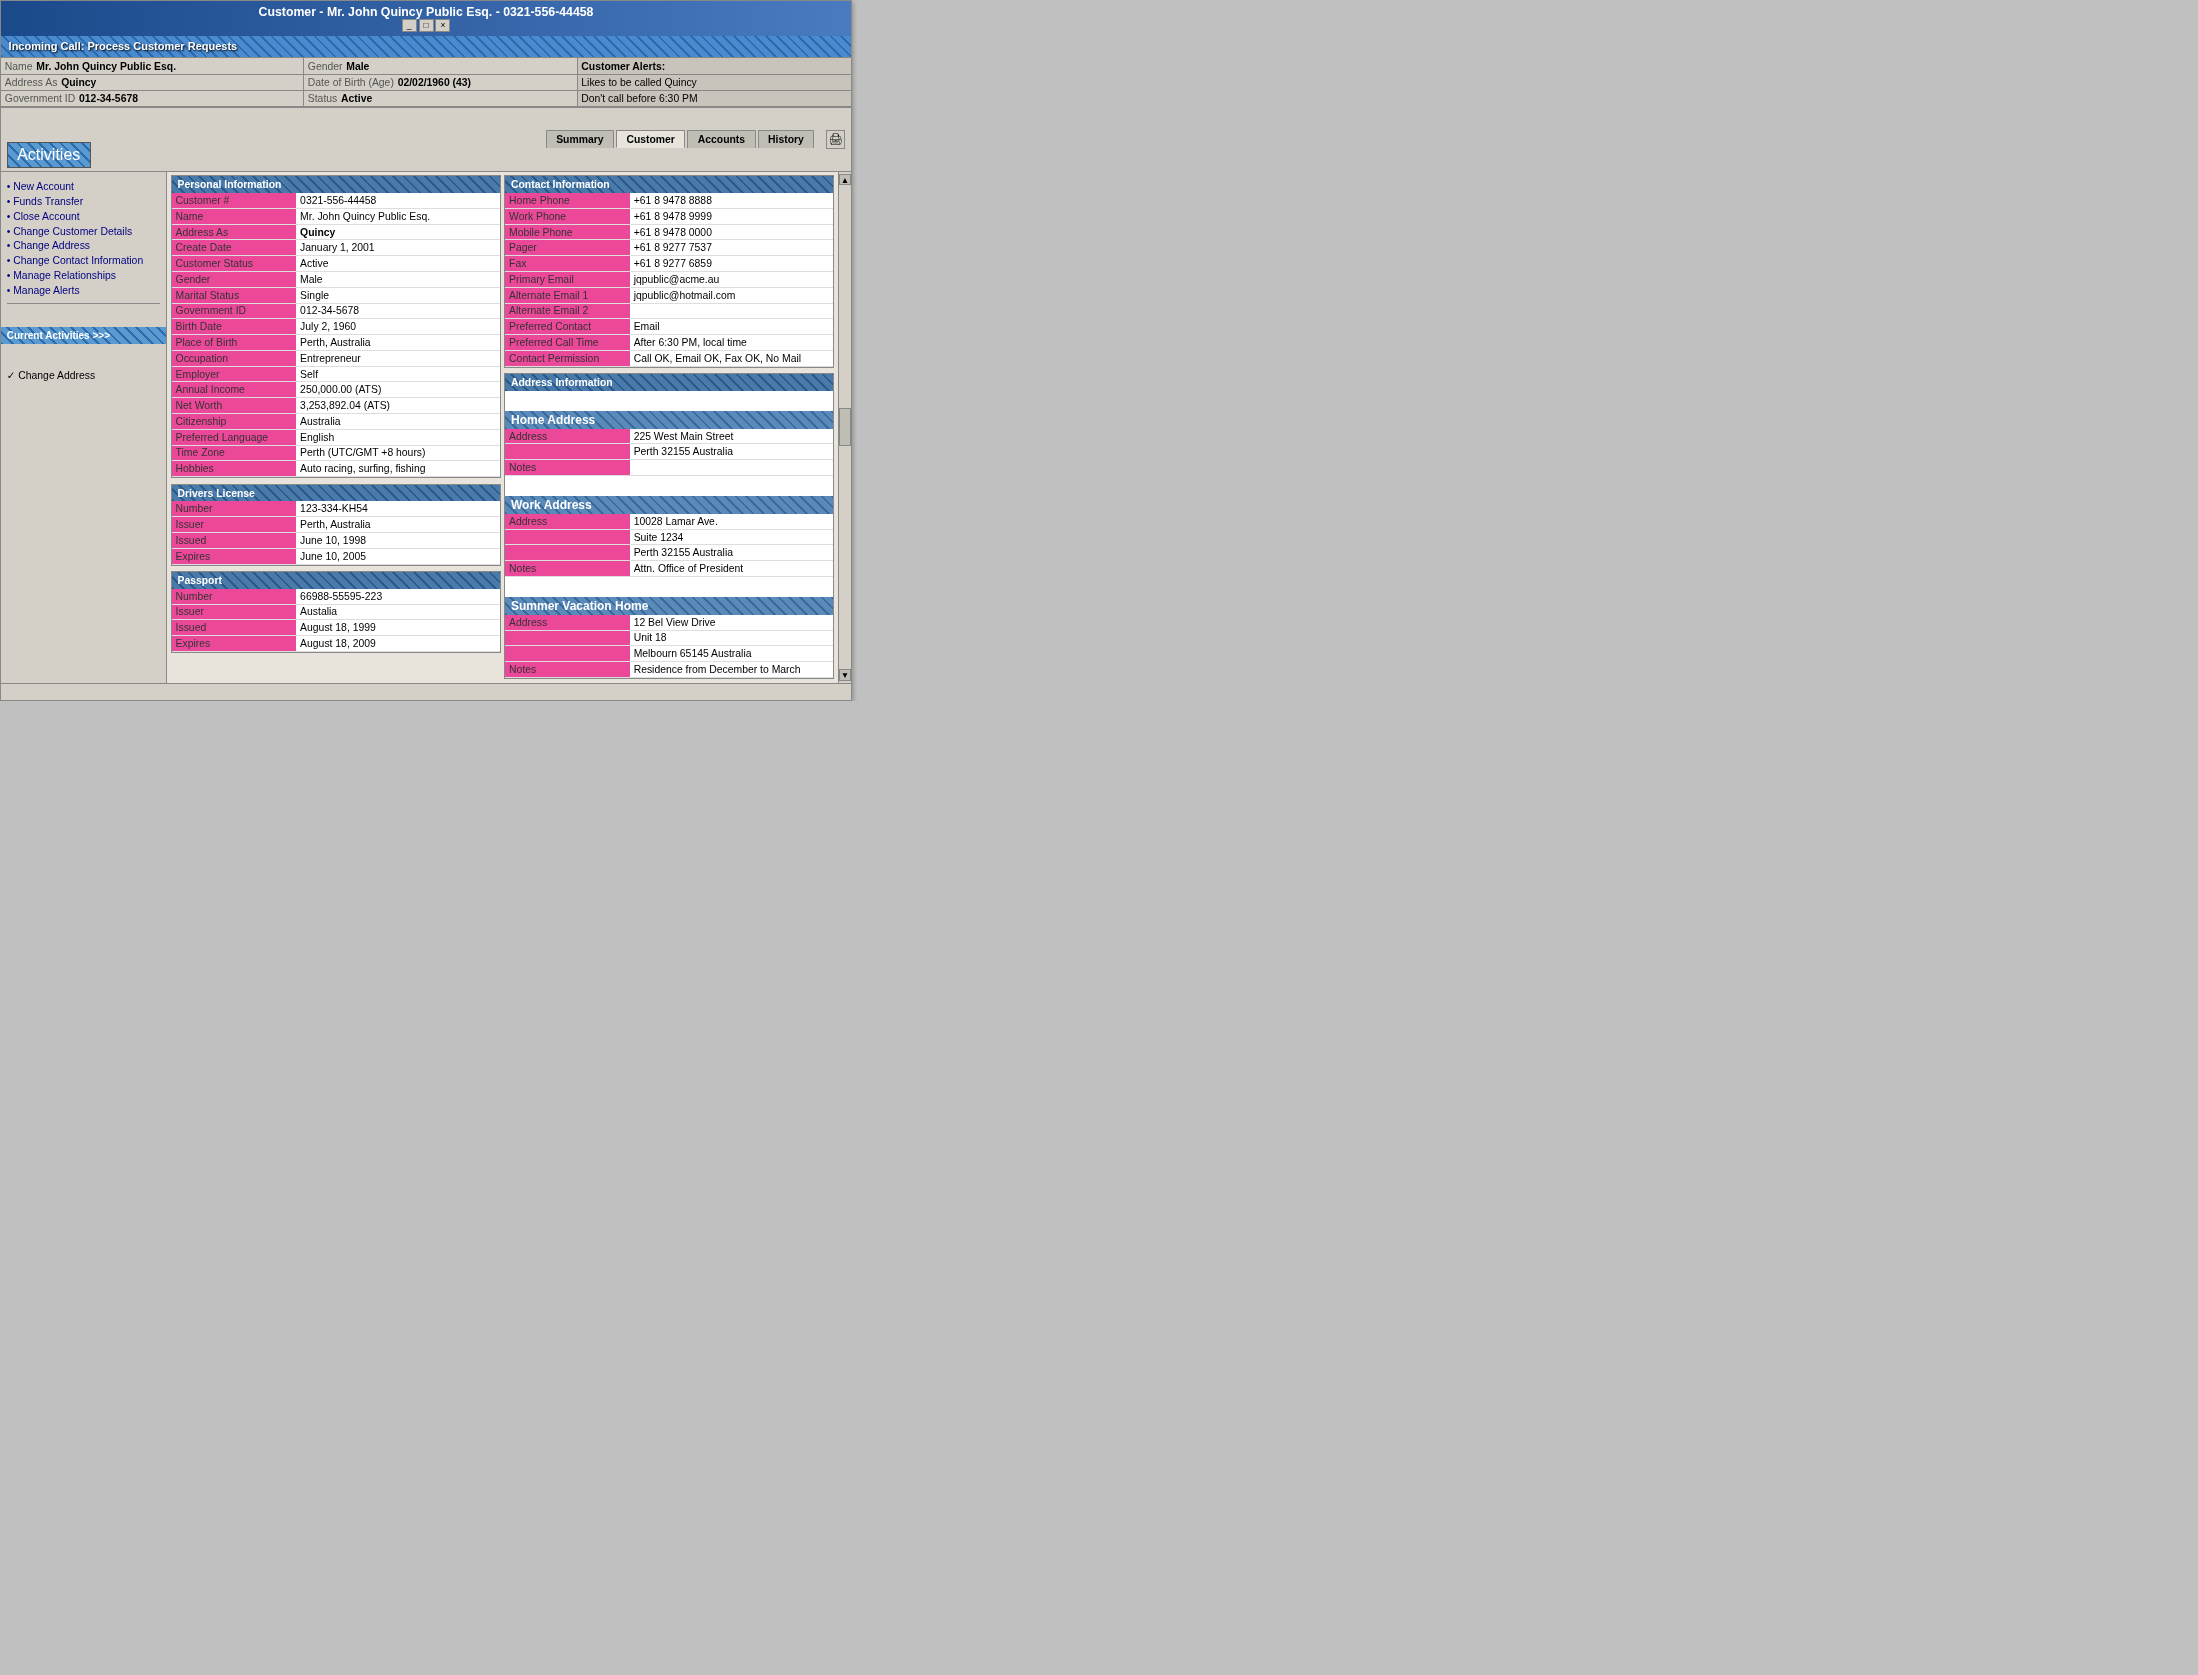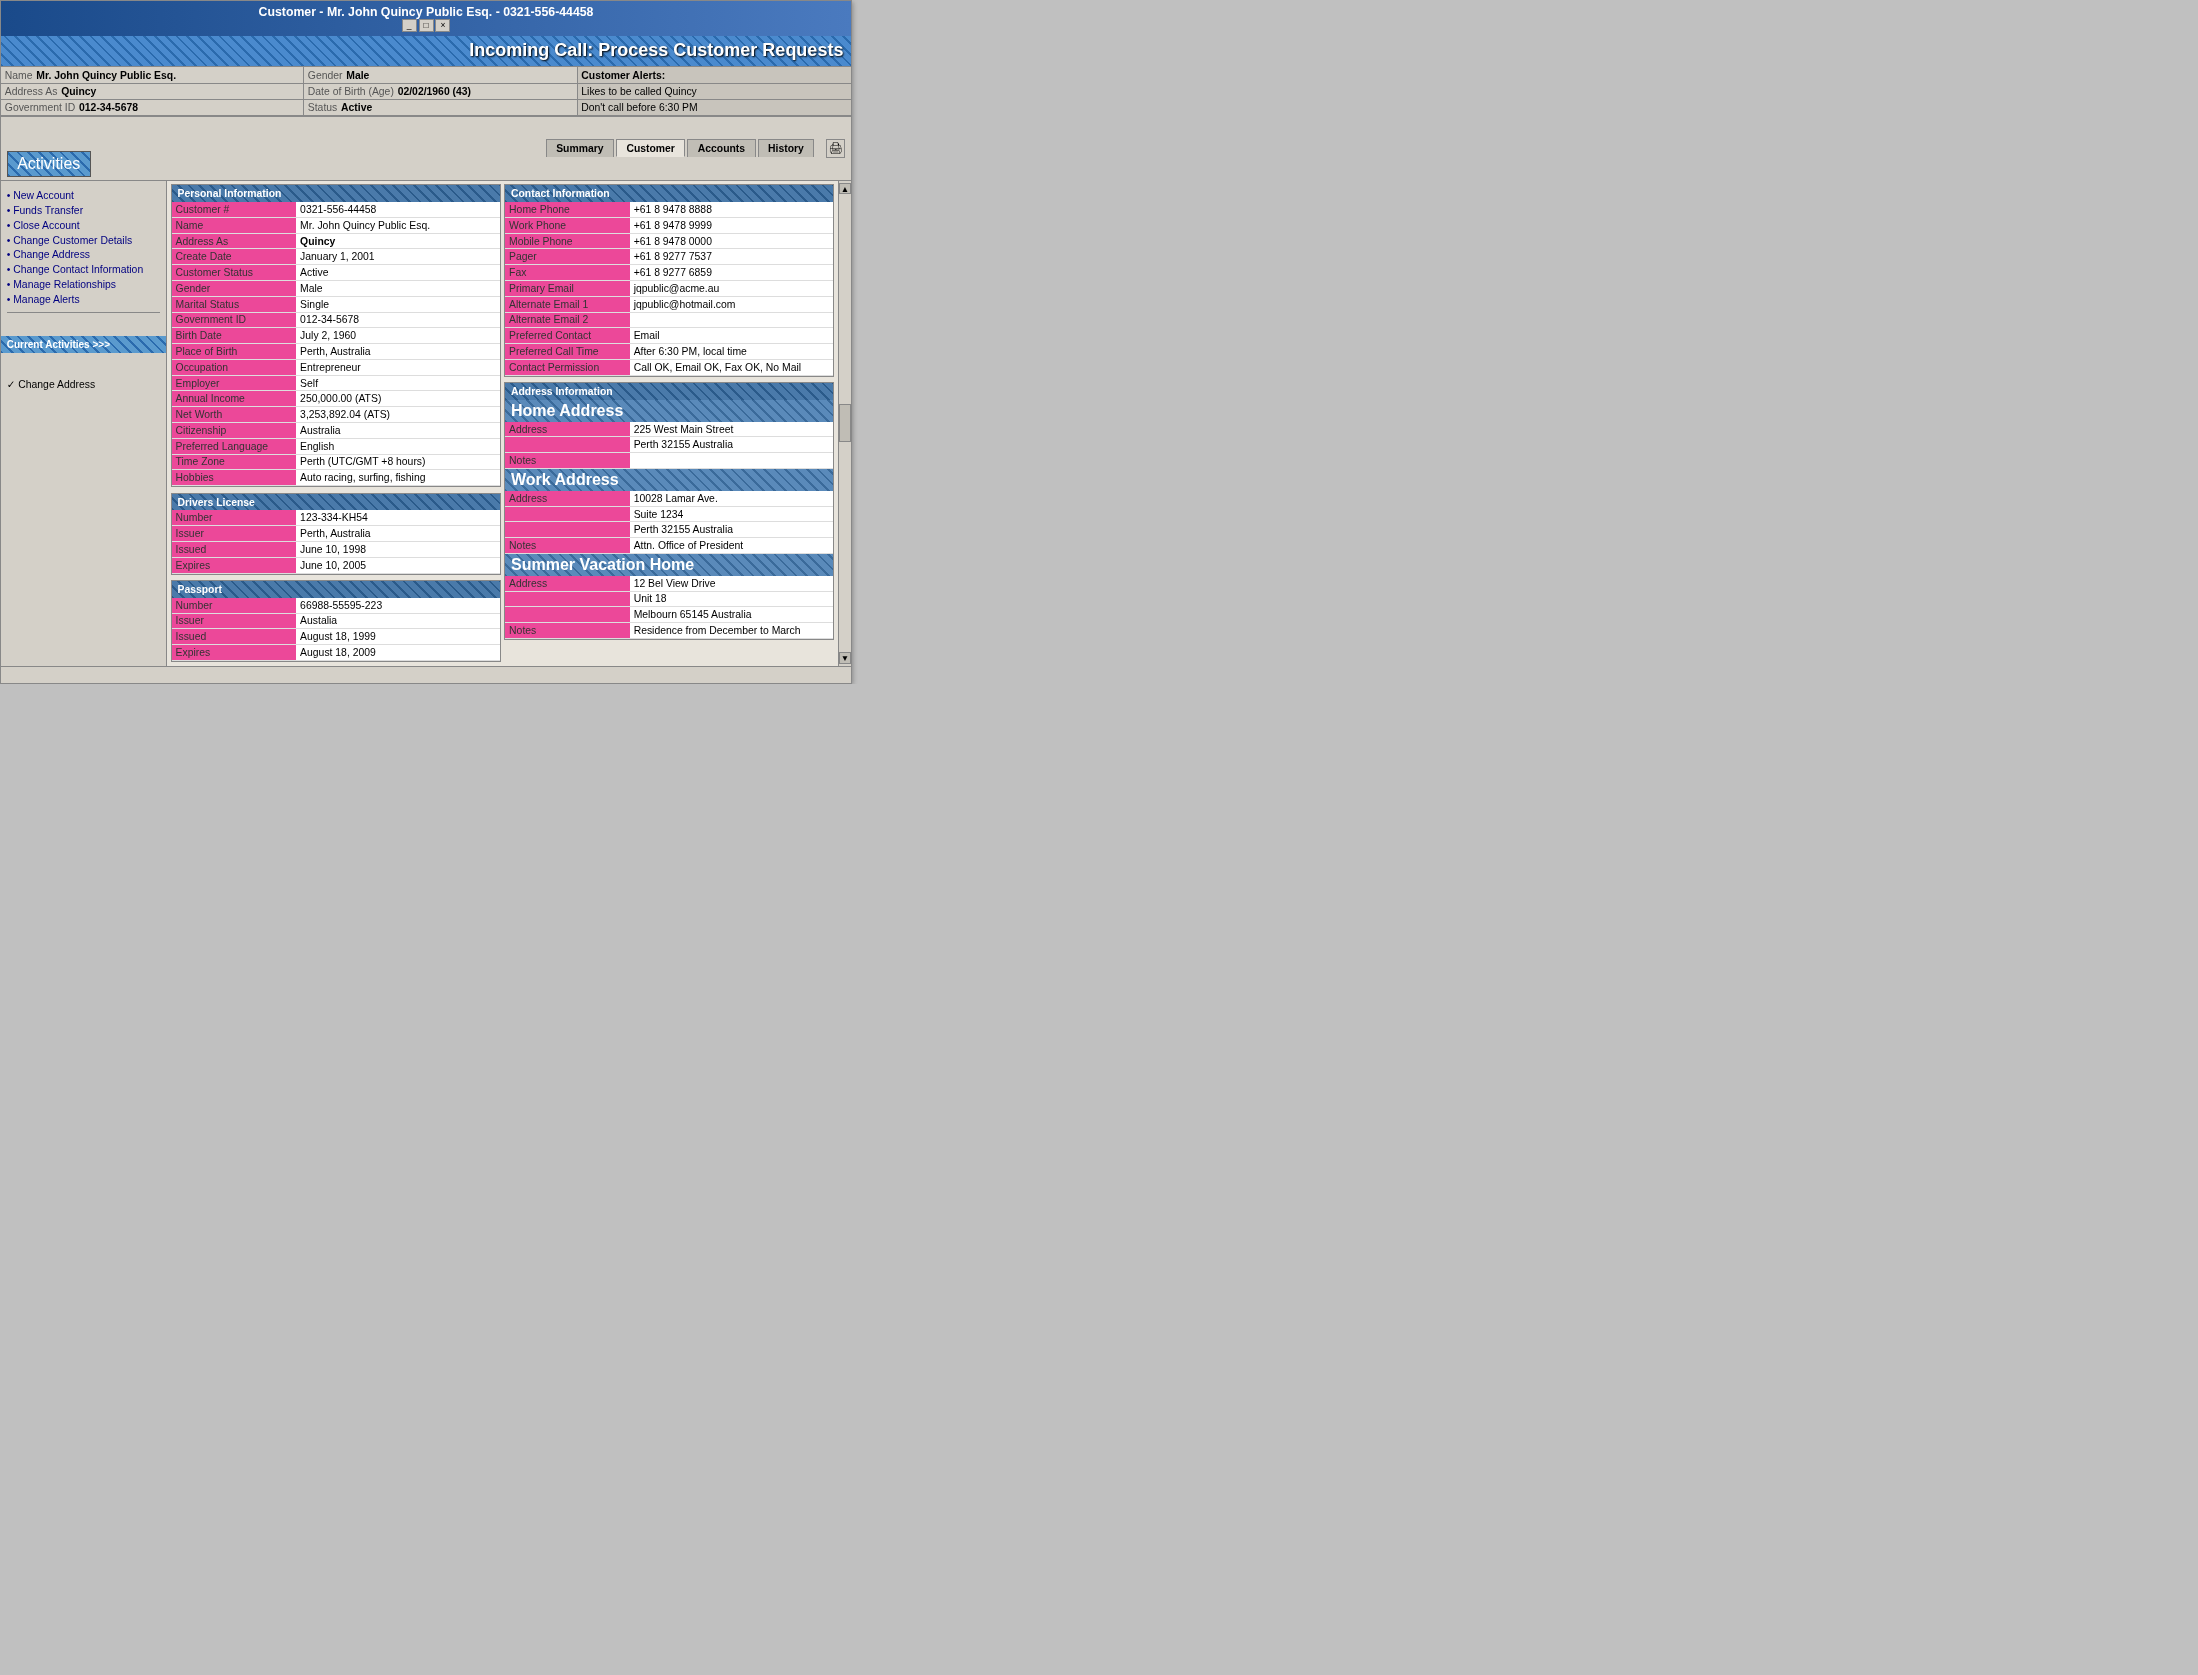--- a/index.html
+++ b/index.html
@@ -27,26 +27,25 @@
       font-size: 8.5px;
       cursor: pointer;
       display: flex; align-items: center; justify-content: center;
       color: #000;
     }
 
     
     .banner {
       background: repeating-linear-gradient(45deg, #2a6aad, #2a6aad 1.9px, #4a8ace 1.9px, #4a8ace 7.6px);
       color: #fff;
-      font-size: 18px;
+      font-size: 11px;
       font-weight: bold;
       padding: 4.7px 7.6px;
       text-shadow: 0.9px 0.9px 1.9px #000;
       border-bottom: 1.9px solid #888;
-      text-align: right;
     }
 
     
     .toolbar {
       display: flex;
       justify-content: space-between;
       align-items: center;
       background: #d4d0c8;
       border-bottom: 0.9px solid #888;
       padding: 2.8px 5.7px;
@@ -126,22 +125,23 @@
       background: repeating-linear-gradient(45deg, #2a5a8a, #2a5a8a 1.9px, #4a7aaa 1.9px, #4a7aaa 7.6px);
       color: white;
       font-weight: bold;
       font-size: 10.4px;
       padding: 2.8px 5.7px;
     }
     .sub-section-header {
       background: repeating-linear-gradient(45deg, #3a6a9a, #3a6a9a 1.9px, #5a8aba 1.9px, #5a8aba 7.6px);
       color: white;
       font-weight: bold;
-      font-size: 16px;
+      font-size: 12px;
       padding: 1.9px 5.7px;
+      margin-top: 20px;
     }
 
     
     .data-table { width: 100%; border-collapse: collapse; }
     .data-table tr { border-bottom: 0.9px solid #ddd; }
     .data-table td { padding: 1.9px 3.8px; font-size: 10.4px; vertical-align: top; }
     .data-table td:first-child {
       background: #ec4899;
       color: #333;
       white-space: nowrap;

